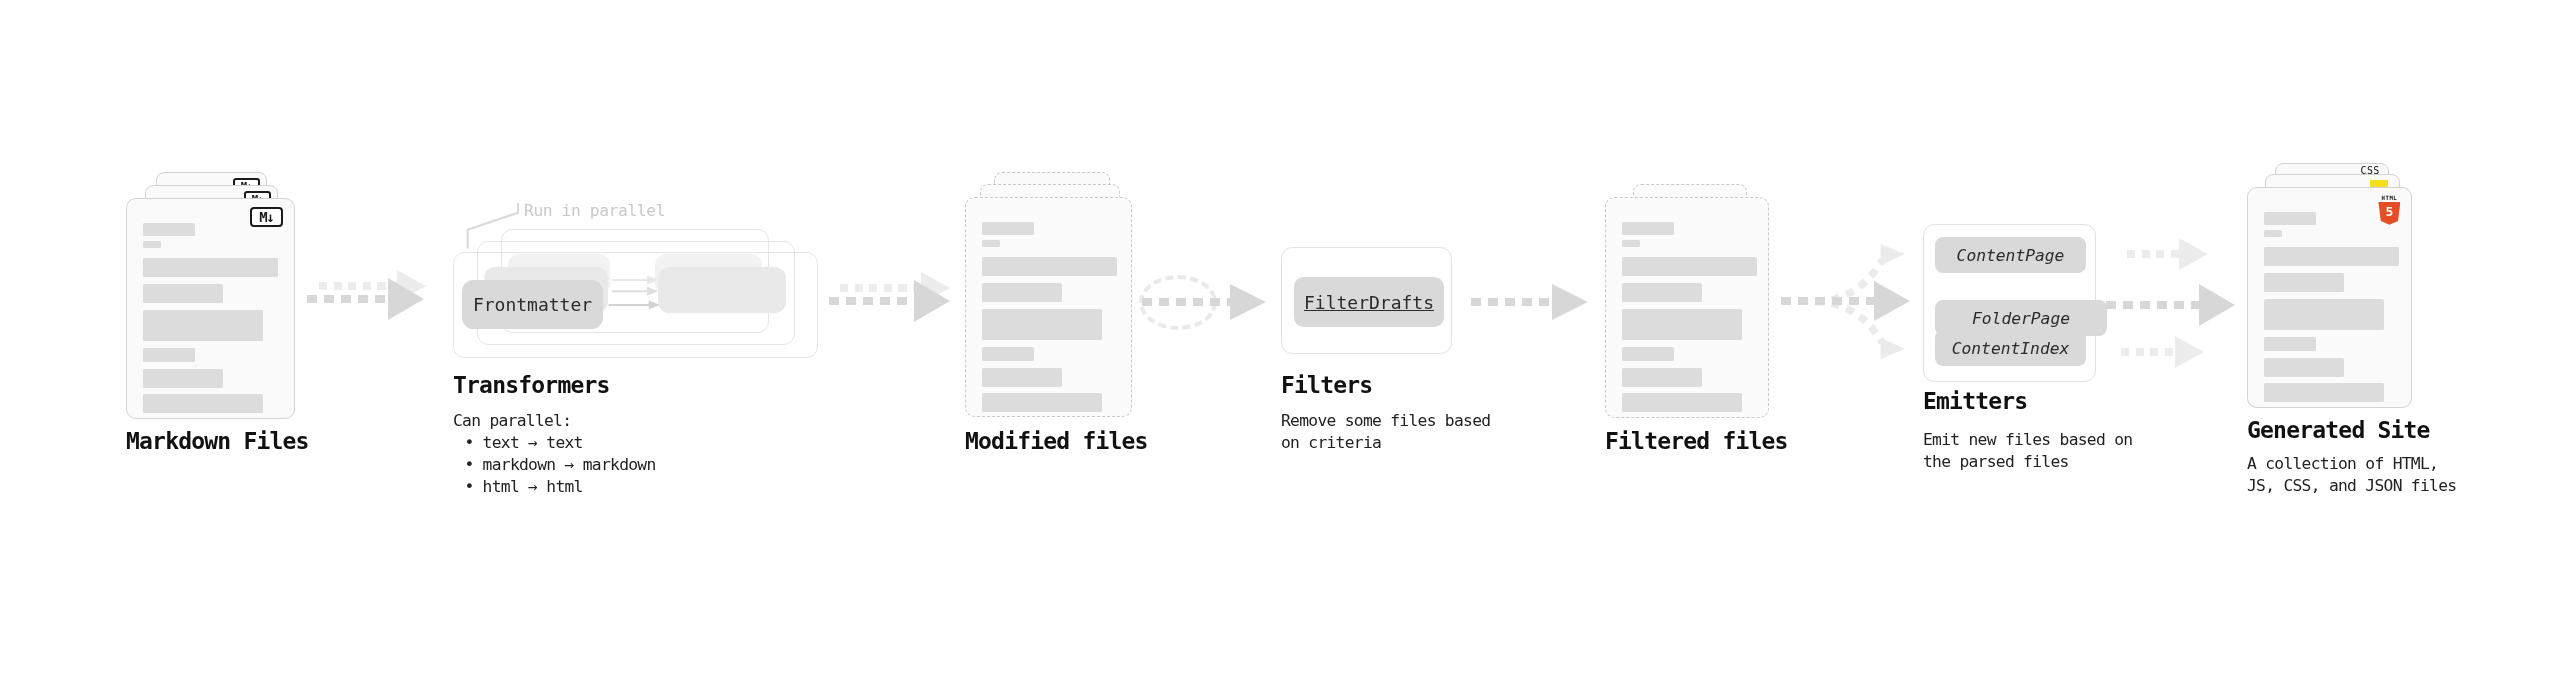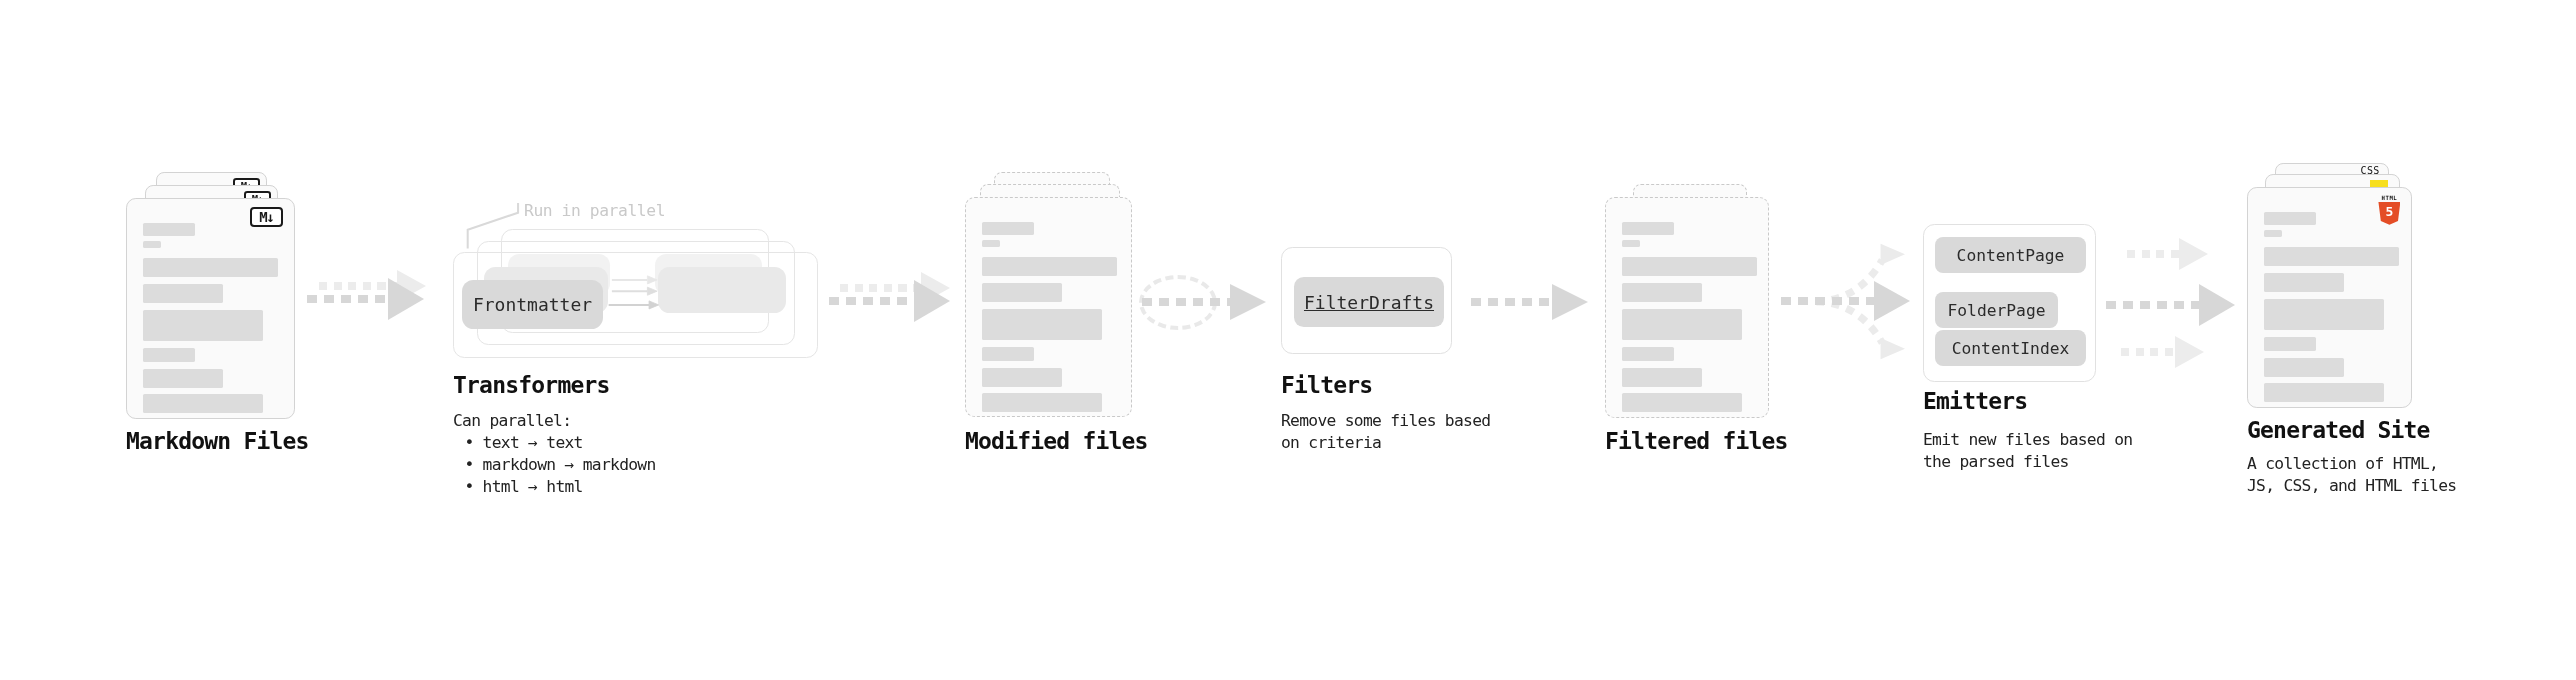--- a/index.html
+++ b/index.html
@@ -73,21 +73,21 @@
   }
   .tnode.g1{background:#e9e9e9;}
   .tnode.g2{background:#f2f2f2;}
 
   
   .panel{position:absolute;border:1.6px solid #e1e1e1;border-radius:11.4px;background:#ffffff;box-sizing:border-box;}
   .pill{
     position:absolute;background:#d9d9d9;border-radius:9.8px;display:flex;align-items:center;justify-content:center;
     font-size:18px;color:#2b2b2b;
   }
-  .pill.sm{font-size:16.3px;border-radius:8.1px;}
+  .pill.sm{font-size:16.3px;border-radius:8.1px;font-style:italic;}
 
   
   .stage-title{position:absolute;font-size:23px;font-weight:600;color:#111;letter-spacing:-0.8px;white-space:nowrap;}
   .stage-desc{position:absolute;font-size:16.3px;color:#222;letter-spacing:-0.7px;line-height:22px;white-space:nowrap;}
   .annotation{position:absolute;font-size:16.3px;color:#c9c9c9;letter-spacing:-0.4px;white-space:nowrap;}
   .bullets{padding-left:11.4px;}
 </style>
 </head>
 <body>
 
@@ -229,21 +229,21 @@
     <path d="M 25,73 Q 78,75 106,124" fill="none" stroke="#ebebeb" stroke-width="9" stroke-dasharray="10 9"></path>
     <polygon points="104,118 134,131 104,144" fill="#ebebeb"></polygon>
   </svg>
   <div class="arr dark" style="left:1781px;top:281px;">
     <div class="line" style="width:93px;"></div>
       <div class="head" style="border-top-width:20.3px;border-bottom-width:20.3px;"></div>
   </div>
 
   <div class="panel" style="left:1923px;top:224px;width:173px;height:158px;"></div>
   <div class="pill sm" style="left:1935px;top:237px;width:151px;height:36px;">ContentPage</div>
-  <div class="pill sm" style="left:1935px;top:292px;width:123px;height:36px;">FolderPage</div>
+  <div class="pill sm" style="left:1935px;top:300px;width:172px;height:36px;">FolderPage</div>
   <div class="pill sm" style="left:1935px;top:330px;width:151px;height:36px;">ContentIndex</div>
   <div class="stage-title" style="left:1923px;top:388px;">Emitters</div>
   <div class="stage-desc" style="left:1923px;top:429px;">
     <div>Emit new files based on</div>
     <div>the parsed files</div>
   </div>
 
   <div class="arr small light" style="left:2127px;top:238px;">
     <div class="line" style="width:52px;"></div>
       <div class="head"></div>
@@ -280,17 +280,17 @@
       <div class="sk sk4"></div>
       <div class="sk sk5"></div>
       <div class="sk sk6"></div>
       <div class="sk sk7"></div>
       <div class="sk sk8"></div>
     </div>
   </div>
   <div class="stage-title" style="left:2247px;top:417px;">Generated Site</div>
   <div class="stage-desc" style="left:2247px;top:453px;">
     <div>A collection of HTML,</div>
-    <div>JS, CSS, and HTML files</div>
+    <div>JS, CSS, and JSON files</div>
   </div>
 
 </div>
 
 
 </body></html>

